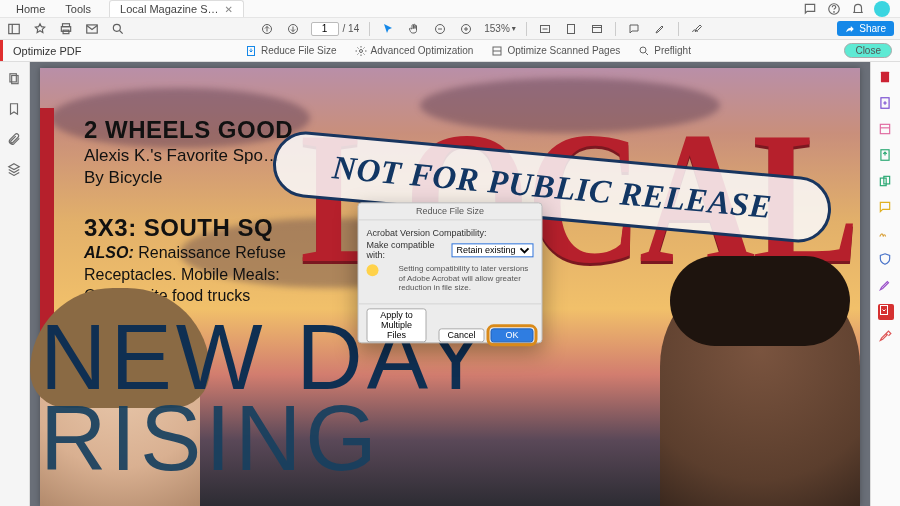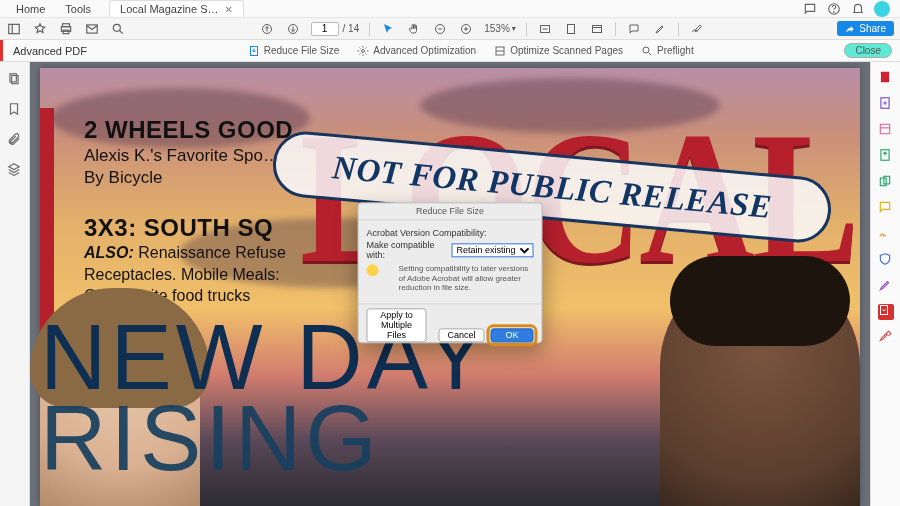--- a/index.html
+++ b/index.html
@@ -216,21 +216,21 @@
   <div class="sharebtn">
     <svg width="10" height="10" viewBox="0 0 24 24" fill="currentColor">
         <path d="M14 9V5l7 7-7 7v-4c-5 0-8 2-11 5 1-5 3-10 11-11z"></path>
       </svg>
     <span>Share</span>
   </div>
 </div>
 
 <div class="optbar">
   <div class="red"></div>
-  <div class="title">Advanced PDF</div>
+  <div class="title">Optimize PDF</div>
   <div class="centertools">
     <div class="tool">
       <span class="ic">
           <svg width="12" height="12" viewBox="0 0 24 24" fill="none" stroke="currentColor" stroke-width="2">
             <rect x="5" y="3" width="14" height="18"></rect>
             <path d="M9 11l3 3 3-3M12 7v7"></path>
           </svg>
         </span>
       <span>Reduce File Size</span>
     </div>

